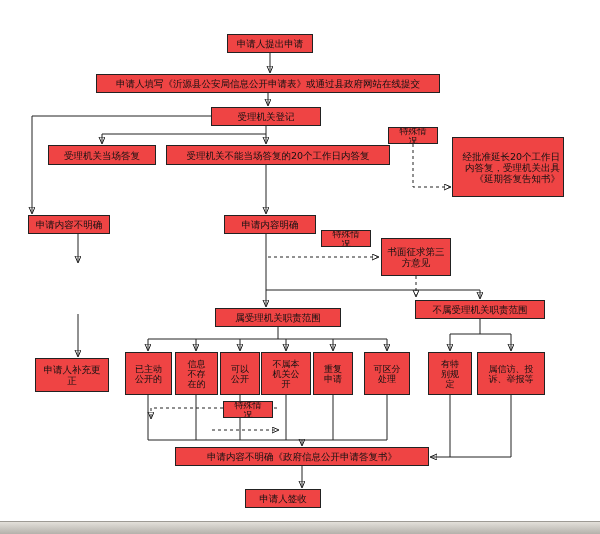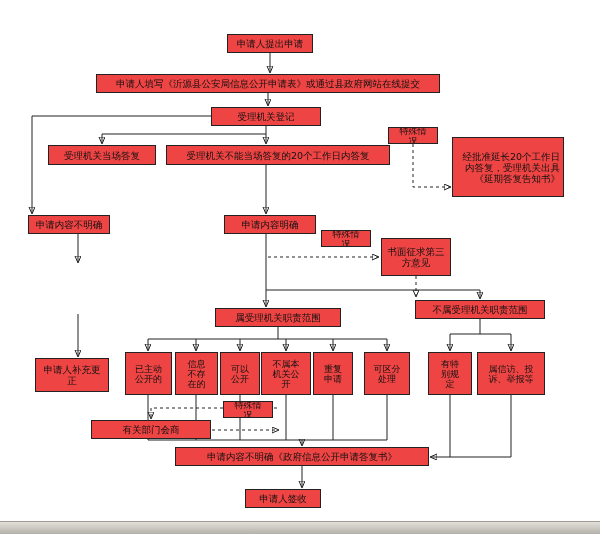--- a/index.html
+++ b/index.html
@@ -116,21 +116,20 @@
   <div class="node small" style="left:313px;top:352px;width:40px;height:43px">重复申请</div>
 
   <div class="node small" style="left:364px;top:352px;width:46px;height:43px">可区分处理</div>
 
   <div class="node small" style="left:428px;top:352px;width:44px;height:43px">有特别规定</div>
 
   <div class="node small" style="left:477px;top:352px;width:68px;height:43px">属信访、投诉、举报等</div>
 
   <div class="node small" style="left:223px;top:401px;width:50px;height:17px">特殊情况</div>
 
-  <div class="node" style="left:91px;top:420px;width:120px;height:19px">有关部门会商</div>
 
   <div class="node" style="left:175px;top:447px;width:254px;height:19px">申请内容不明确《政府信息公开申请答复书》</div>
 
   <div class="node" style="left:245px;top:489px;width:76px;height:19px">申请人签收</div>
 
   <div class="scrollbar"></div>
 
 </div>
 
 </body></html>

